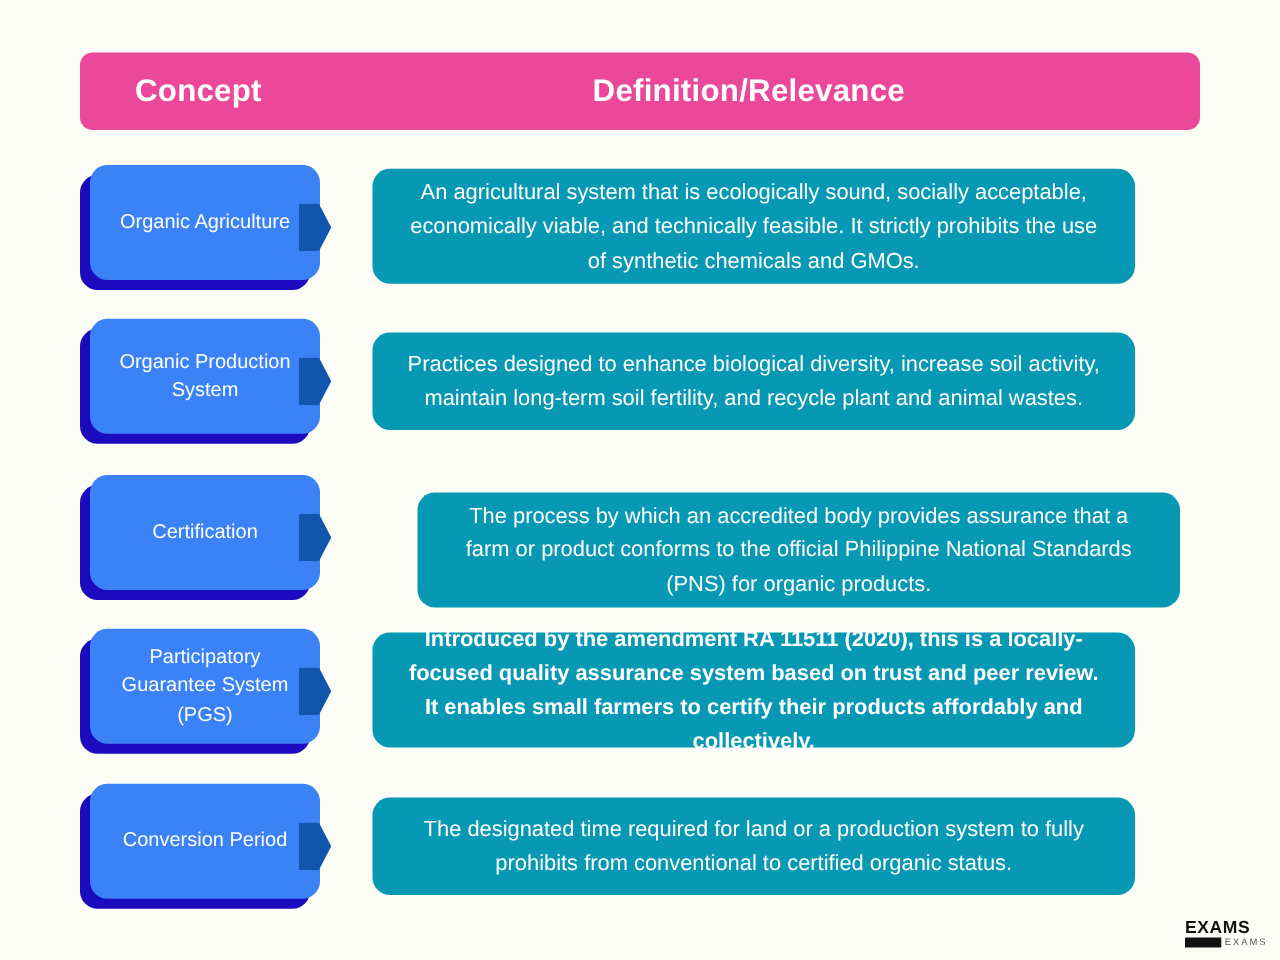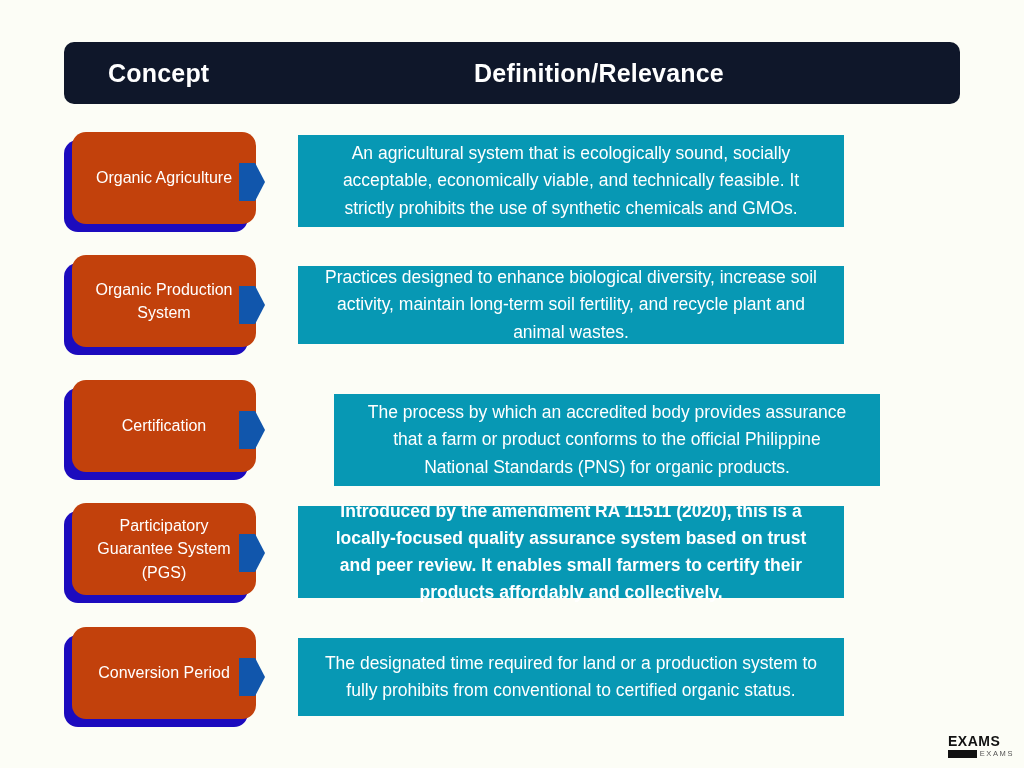--- a/index.html
+++ b/index.html
@@ -23,21 +23,21 @@
     height: 768px;
   }
 
   
   .header-bar {
     position: absolute;
     left: 64px;
     top: 42px;
     width: 896px;
     height: 62px;
-    background: #0f172a;
+    background: #ec4899;
     border-radius: 10px;
     box-sizing: border-box;
     padding-left: 40px;
   }
   .header-concept {
     position: absolute;
     left: 44px;
     top: 50%;
     transform: translateY(-50%);
     color: #ffffff;
@@ -83,21 +83,21 @@
     height: 92px;
     background: #1c0bbe;
     border-radius: 14px;
   }
   .concept-box {
     position: absolute;
     left: 8px;
     top: 0px;
     width: 184px;
     height: 92px;
-    background: #c2410c;
+    background: #3b82f6;
     border-radius: 14px;
     display: flex;
     align-items: center;
     justify-content: center;
     box-sizing: border-box;
     padding: 2px 10px;
   }
   .concept-label {
     color: #ffffff;
     font-size: 16px;
@@ -114,23 +114,23 @@
     height: 38px;
     background: #1156ac;
     clip-path: polygon(0% 0%, 62% 0%, 100% 50%, 62% 100%, 0% 100%);
   }
 
   
   .definition-box {
     position: absolute;
     left: 298px;
     top: 0;
-    width: 546px;
+    width: 610px;
     background: #0798b4;
-    border-radius: 0;
+    border-radius: 14px;
     display: flex;
     align-items: center;
     justify-content: center;
     box-sizing: border-box;
     padding: 10px 26px;
   }
   .definition-text {
     color: #ffffff;
     font-size: 17.5px;
     line-height: 1.55;

